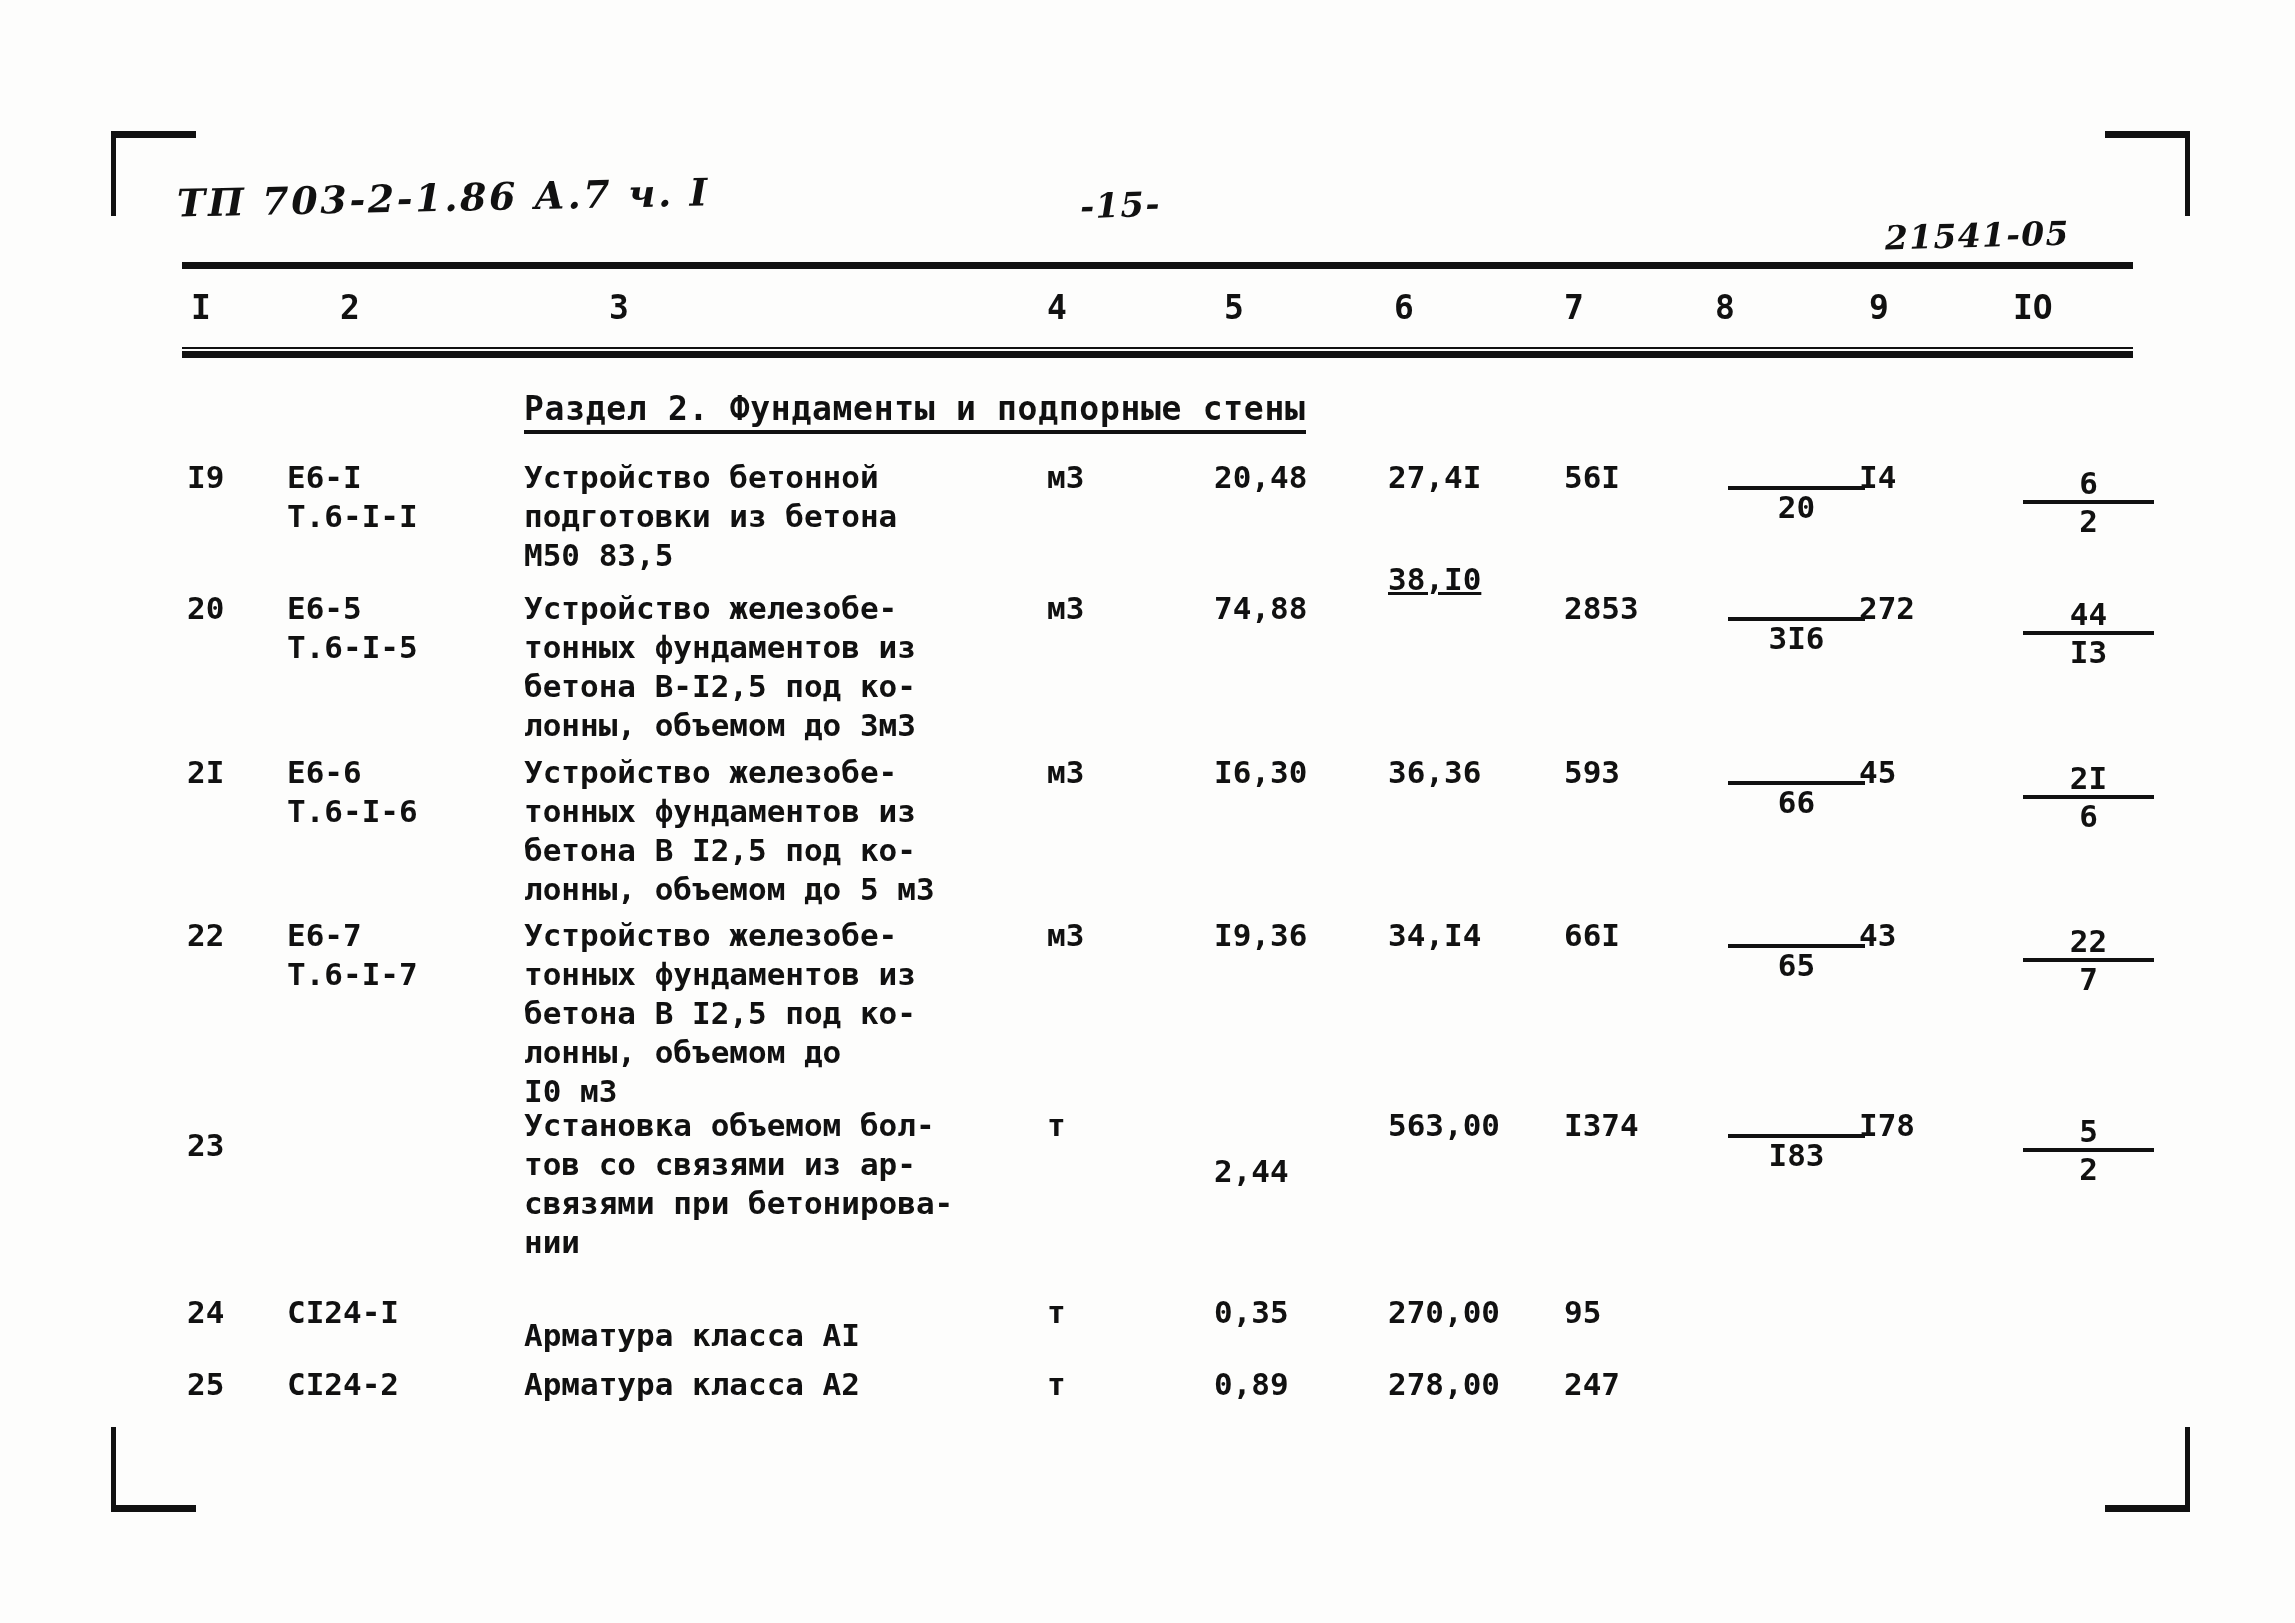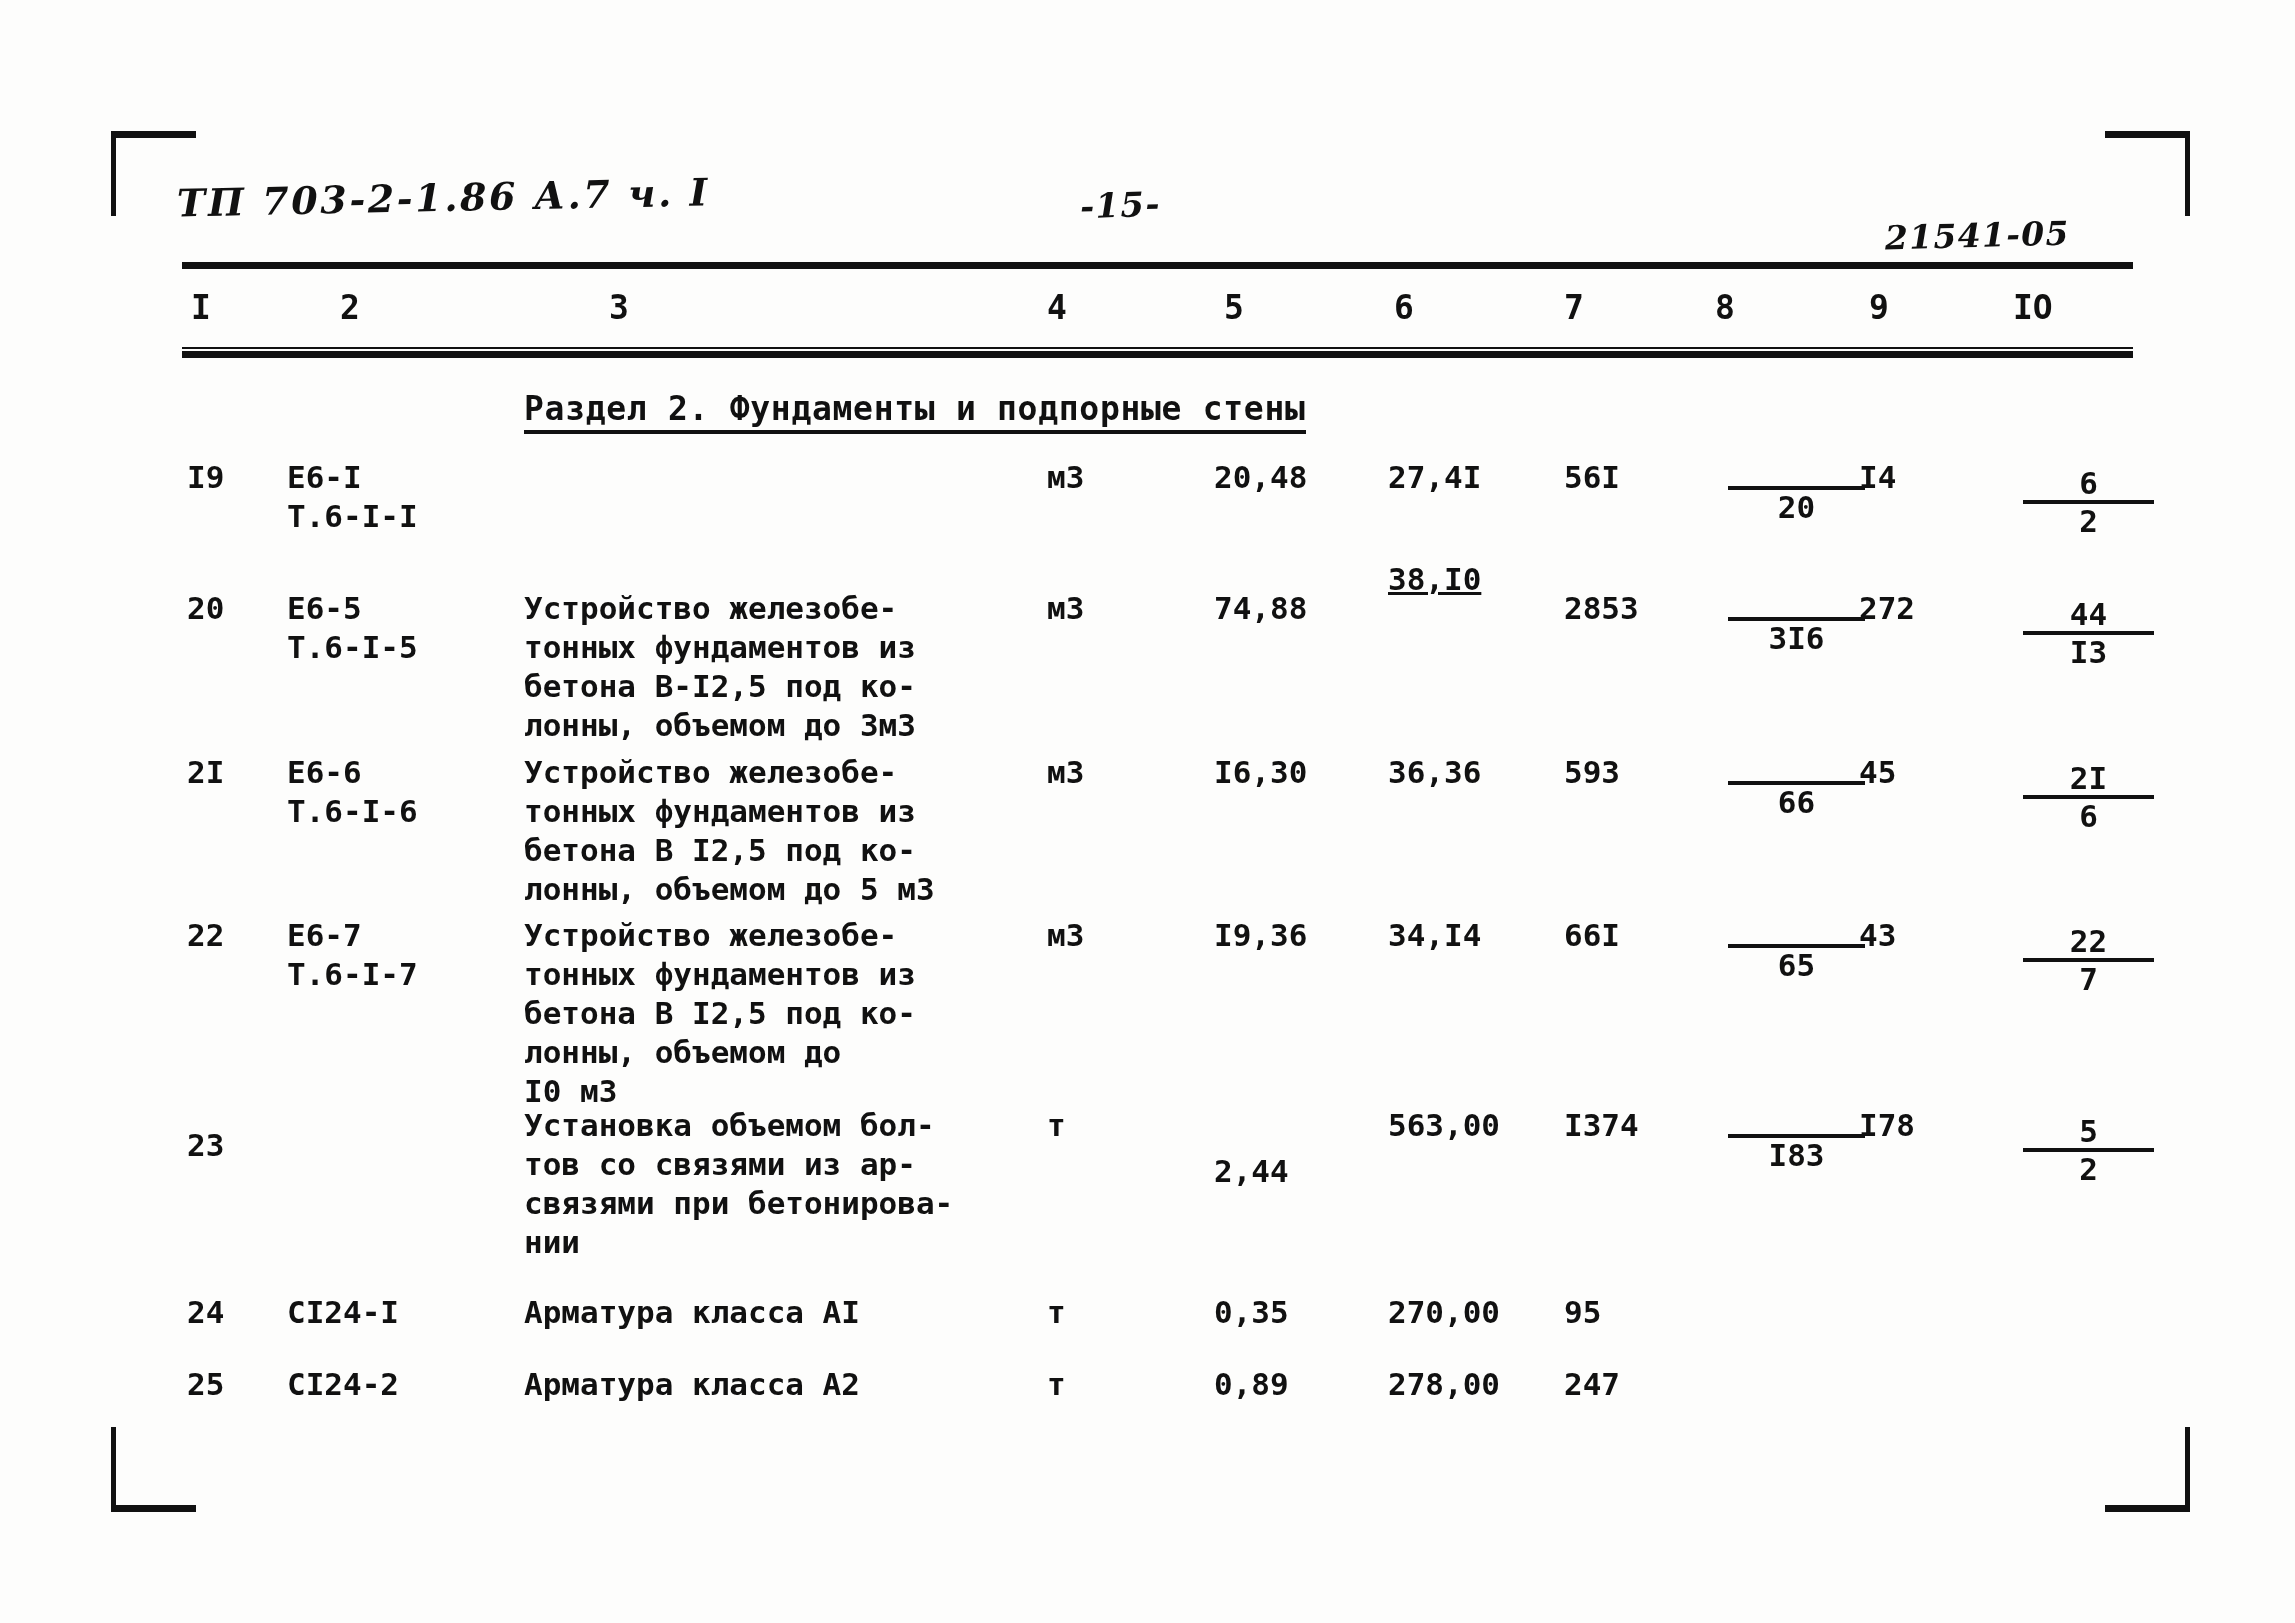--- a/index.html
+++ b/index.html
@@ -156,20 +156,21 @@
       <div class="colhdr" style="left: 1715px;">8</div>
       <div class="colhdr" style="left: 1869px;">9</div>
       <div class="colhdr" style="left: 2013px;">IO</div>
     </div>
 
   <div id="section-title">Раздел 2. Фундаменты и подпорные стены</div>
 
   <div id="table-body">
       <div class="cell c-num" style="top: 458px;">I9</div>
       <div class="cell c-code" style="top: 458px;"><span style="display: block;">Е6-I</span><span style="display: block;">Т.6-I-I</span></div>
+      <div class="cell c-desc" style="top: 458px;"><span style="display: block;">Устройство бетонной</span><span style="display: block;">подготовки из бетона</span><span style="display: block;">М50 83,5</span></div>
       <div class="cell c-unit" style="top: 458px;">м3</div>
       <div class="cell c-qty" style="top: 458px;">20,48</div>
       <div class="cell c-price" style="top: 458px;">27,4I</div>
       <div class="cell c-total" style="top: 458px;">56I</div>
       <div class="frac c-frac8 empty-top" style="top: 466px; position: absolute; left: 1728px;">
         <span class="top"></span>
         <span class="bot">20</span>
       </div>
       <div class="cell c-col9" style="top: 458px;">I4</div>
       <div class="frac c-frac10" style="top: 466px; position: absolute; left: 2023px;">
@@ -234,21 +235,21 @@
         <span class="top"></span>
         <span class="bot">I83</span>
       </div>
       <div class="cell c-col9" style="top: 1106px;">I78</div>
       <div class="frac c-frac10" style="top: 1114px; position: absolute; left: 2023px;">
         <span class="top">5</span>
         <span class="bot">2</span>
       </div>
       <div class="cell c-num" style="top: 1293px;">24</div>
       <div class="cell c-code" style="top: 1293px;"><span style="display: block;">СI24-I</span></div>
-      <div class="cell c-desc" style="top: 1293px;"><span style="display: block;">Арматура класса АI</span></div>
+      <div class="cell c-desc" style="top: 1293px;"><span style="display: block; margin-top: 23px;">Арматура класса АI</span></div>
       <div class="cell c-unit" style="top: 1293px;">т</div>
       <div class="cell c-qty" style="top: 1293px;">0,35</div>
       <div class="cell c-price" style="top: 1293px;">270,00</div>
       <div class="cell c-total" style="top: 1293px;">95</div>
       <div class="cell c-num" style="top: 1365px;">25</div>
       <div class="cell c-code" style="top: 1365px;"><span style="display: block;">СI24-2</span></div>
       <div class="cell c-desc" style="top: 1365px;"><span style="display: block;">Арматура класса А2</span></div>
       <div class="cell c-unit" style="top: 1365px;">т</div>
       <div class="cell c-qty" style="top: 1365px;">0,89</div>
       <div class="cell c-price" style="top: 1365px;">278,00</div>

